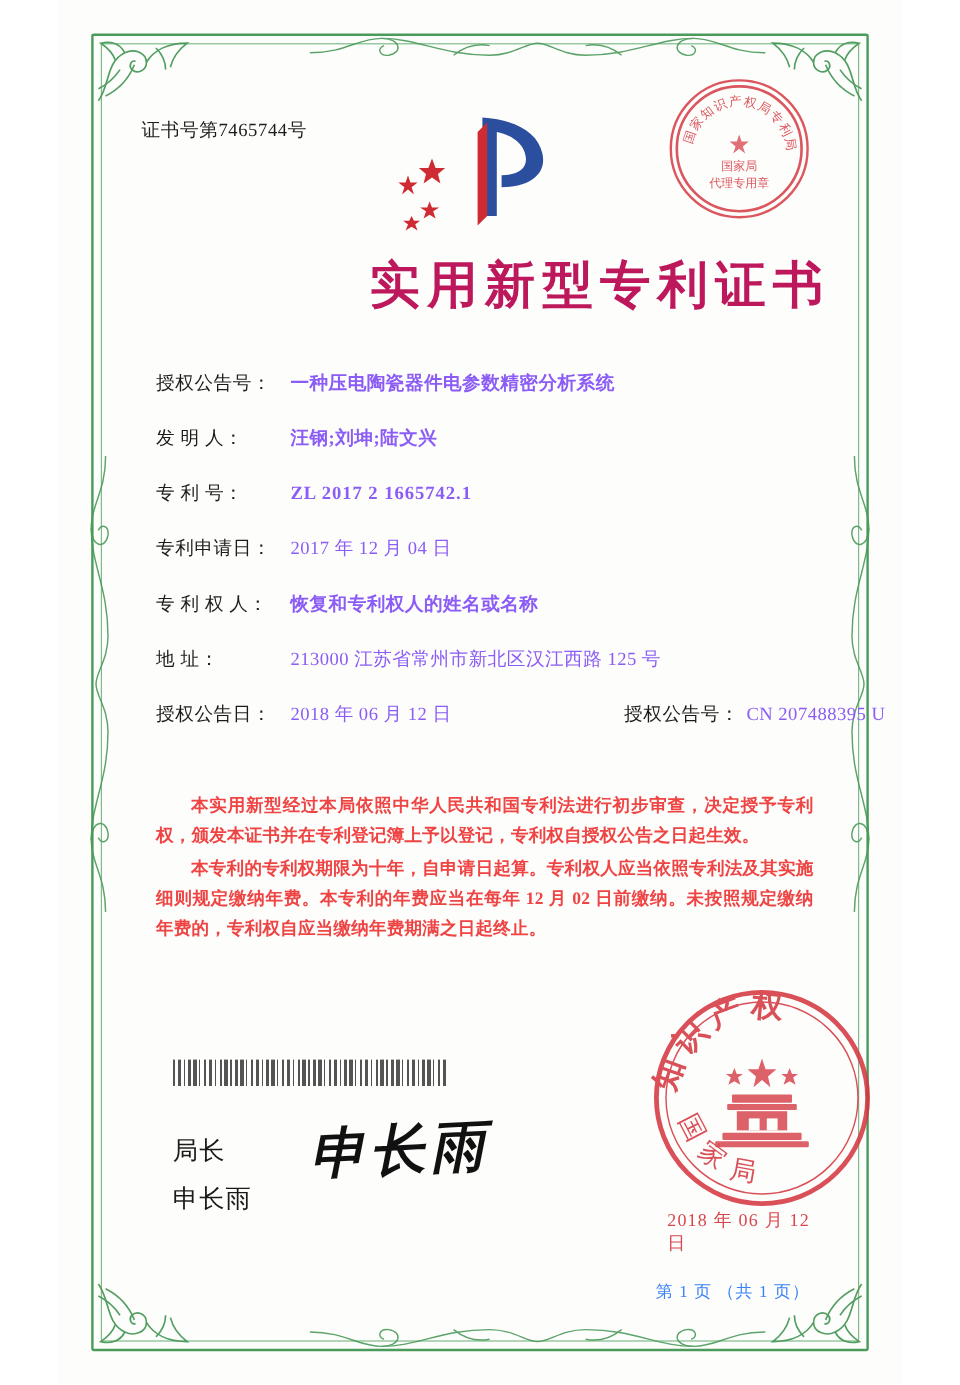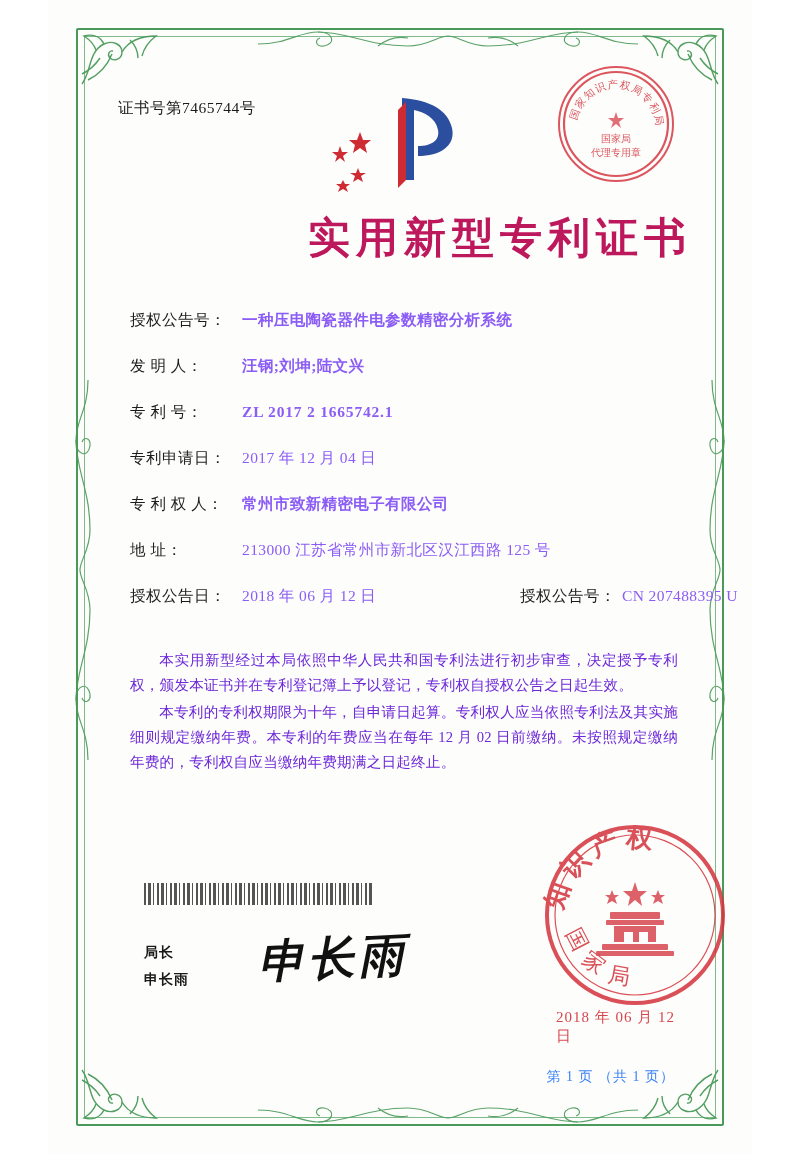--- a/index.html
+++ b/index.html
@@ -141,26 +141,27 @@
   }
   .right-part .f-label {
     width: auto;
     margin-right: 6px;
   }
 
   .body-text {
     position: absolute;
     left: 22px;
     right: 14px;
-    top: 588px;
+    top: 600px;
     font-size: 14.6px;
     line-height: 1.72;
     text-align: justify;
-    color: #6d28d9;
+    color: #ef4444;
     letter-spacing: .2px;
+    font-weight: bold;
   }
   .body-text p {
     margin: 0 0 2px 0;
     text-indent: 2em;
   }
 
   .barcode {
     position: absolute;
     left: 36px;
     top: 823px;
@@ -174,24 +175,23 @@
         #ffffff 7px, #ffffff 9px,
         #2a2a2a 9px, #2a2a2a 10px,
         #ffffff 10px, #ffffff 13px);
     opacity: .8;
   }
 
   .signature-block {
     position: absolute;
     left: 36px;
     top: 880px;
-    font-size: 14px;
+    font-size: 21px;
     line-height: 1.9;
     letter-spacing: 1px;
-    font-weight: bold;
   }
   .signature-script {
     position: absolute;
     left: 150px;
     top: 868px;
     font-size: 46px;
     font-family: "Liberation Serif", "DejaVu Serif", serif;
     font-style: italic;
     font-weight: bold;
     color: #111;
@@ -368,21 +368,21 @@
       <div class="field-row">
         <span class="f-label">发  明  人：</span><span class="f-value bold">汪钢;刘坤;陆文兴</span>
       </div>
       <div class="field-row">
         <span class="f-label">专  利  号：</span><span class="f-value mono bold">ZL 2017 2 1665742.1</span>
       </div>
       <div class="field-row">
         <span class="f-label">专利申请日：</span><span class="f-value">2017 年 12 月 04 日</span>
       </div>
       <div class="field-row">
-        <span class="f-label">专 利 权 人：</span><span class="f-value bold">常州市致新精密电子有限公司</span>
+        <span class="f-label">专 利 权 人：</span><span class="f-value bold">恢复和专利权人的姓名或名称</span>
       </div>
       <div class="field-row">
         <span class="f-label">地      址：</span><span class="f-value">213000 江苏省常州市新北区汉江西路 125 号</span>
       </div>
       <div class="field-row">
         <span class="f-label">授权公告日：</span><span class="f-value">2018 年 06 月 12 日</span>
         <span class="right-part">
           <span class="f-label">授权公告号：</span><span class="f-value">CN 207488395 U</span>
         </span>
       </div>

